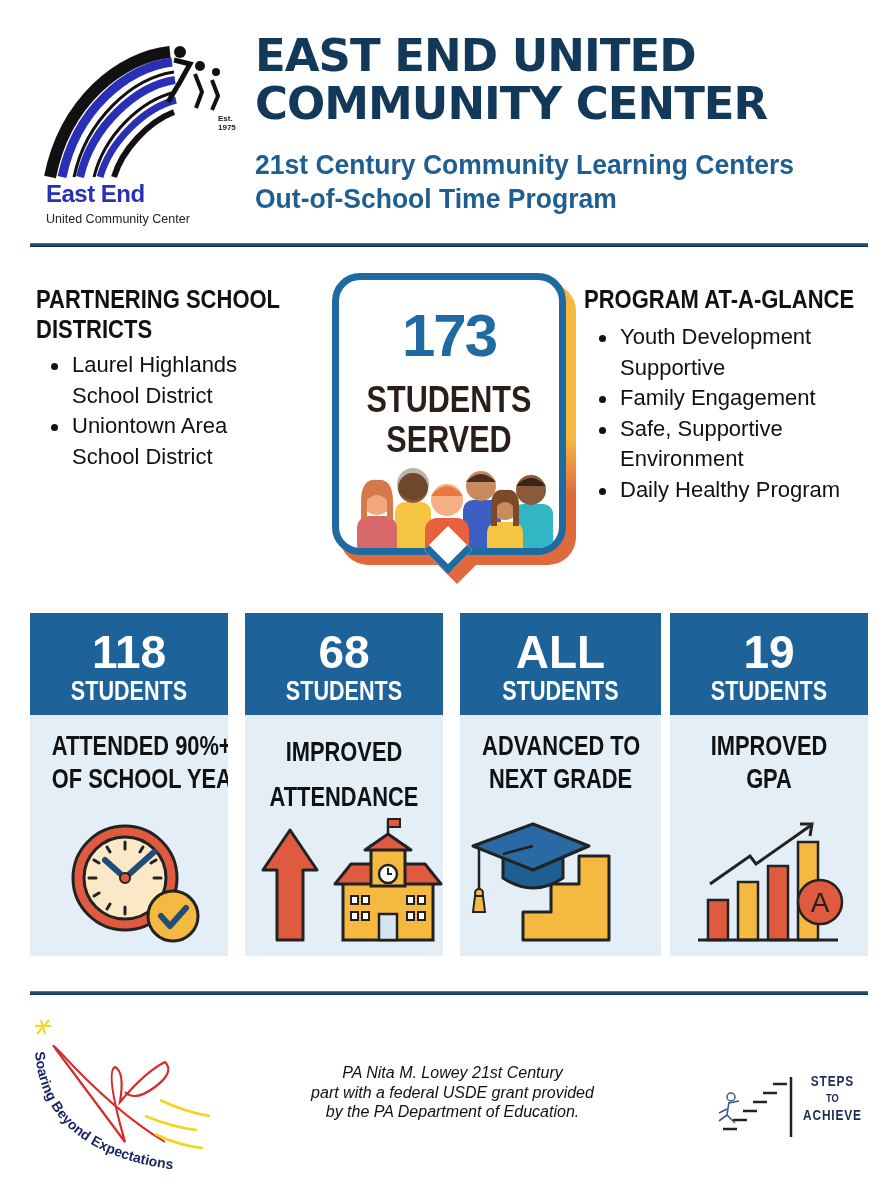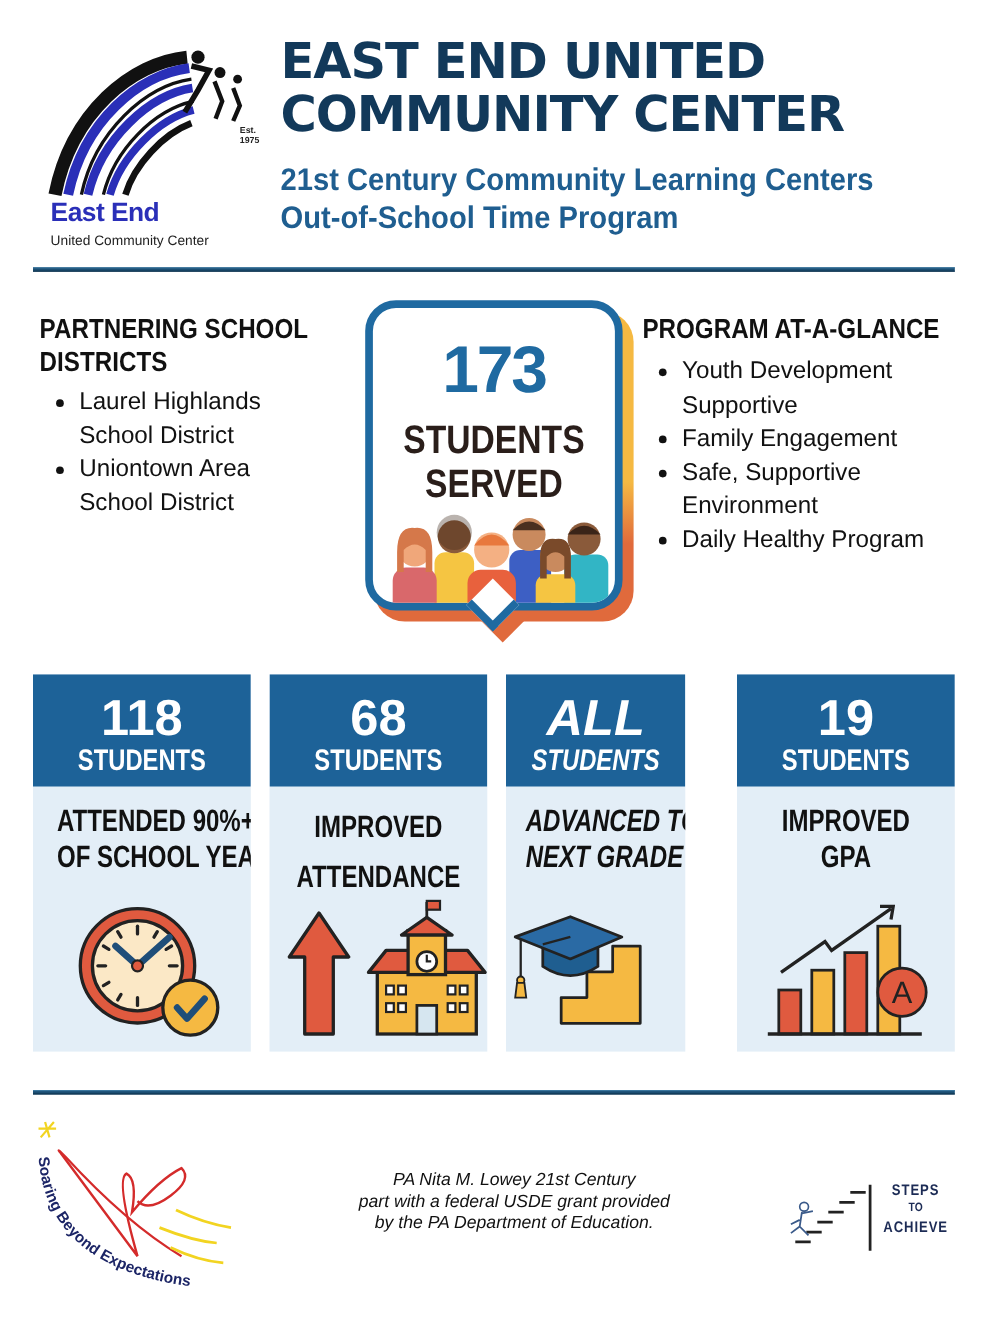--- a/index.html
+++ b/index.html
@@ -41,21 +41,21 @@
   .card { top: 613px; height: 343px; border-radius: 0; background: #e3eef7; overflow: hidden; }
   .card-head { height: 102px; background: #1d6298; text-align: center; color: #fff; }
   .card-num { font-weight: bold; font-size: 46px; line-height: 50px; padding-top: 14px; }
   .card-unit { font-weight: bold; font-size: 27px; line-height: 28px; transform: scaleX(0.8); }
   .card-desc { text-align: center; font-weight: bold; font-size: 28px; line-height: 33px; color: #111; margin-top: 14px; transform: scaleX(0.78); white-space: nowrap; }
   .card-desc.two { margin-top: 14px; line-height: 45px; }
   .card-icon { position: absolute; left: 0; bottom: 10px; width: 100%; height: 130px; }
 
   
   .sbe-logo { left: 25px; top: 1012px; width: 200px; height: 175px; }
-  .funding { left: 280px; top: 1063px; width: 375px; text-align: center; font-style: italic; font-size: 16px; line-height: 19.5px; color: #111; }
+  .funding { left: 265px; top: 1063px; width: 375px; text-align: center; font-style: italic; font-size: 16px; line-height: 19.5px; color: #111; }
   .sta-logo { left: 715px; top: 1073px; width: 160px; height: 68px; }
   .sta-text { position: absolute; left: 88px; top: 0; font-weight: bold; color: #1c2b55; text-align: center; transform: scaleX(0.85); transform-origin: left top; }
   .sta-text .l1 { font-size: 14px; line-height: 16px; letter-spacing: 1px; }
   .sta-text .l2 { font-size: 11px; line-height: 18px; }
   .sta-text .l3 { font-size: 14px; line-height: 16px; letter-spacing: 1px; }
 </style>
 </head>
 <body>
 
 <div class="abs logo">
@@ -220,21 +220,21 @@
       <rect x="106" y="96" width="7" height="8"></rect>
         <rect x="117" y="96" width="7" height="8"></rect>
       <rect x="162" y="80" width="7" height="8"></rect>
         <rect x="173" y="80" width="7" height="8"></rect>
       <rect x="162" y="96" width="7" height="8"></rect>
         <rect x="173" y="96" width="7" height="8"></rect>
     </g>
   </svg>
 </div>
 
-<div class="abs card" style="left:460px; width:163px;font-style:italic;">
+<div class="abs card" style="left:460px; width:201px;">
   <div class="card-head">
     <div class="card-num">ALL</div>
     <div class="card-unit">STUDENTS</div>
   </div>
   <div class="card-desc">
     <div>ADVANCED TO</div>
     <div>NEXT GRADE</div>
   </div>
   <svg class="card-icon" viewBox="0 0 195 130">
     <path d="M60,124 L60,96 L88,96 L88,68 L116,68 L116,40 L146,40 L146,124 Z" fill="#f5b942" stroke="#222" stroke-width="3" stroke-linejoin="round"></path>

